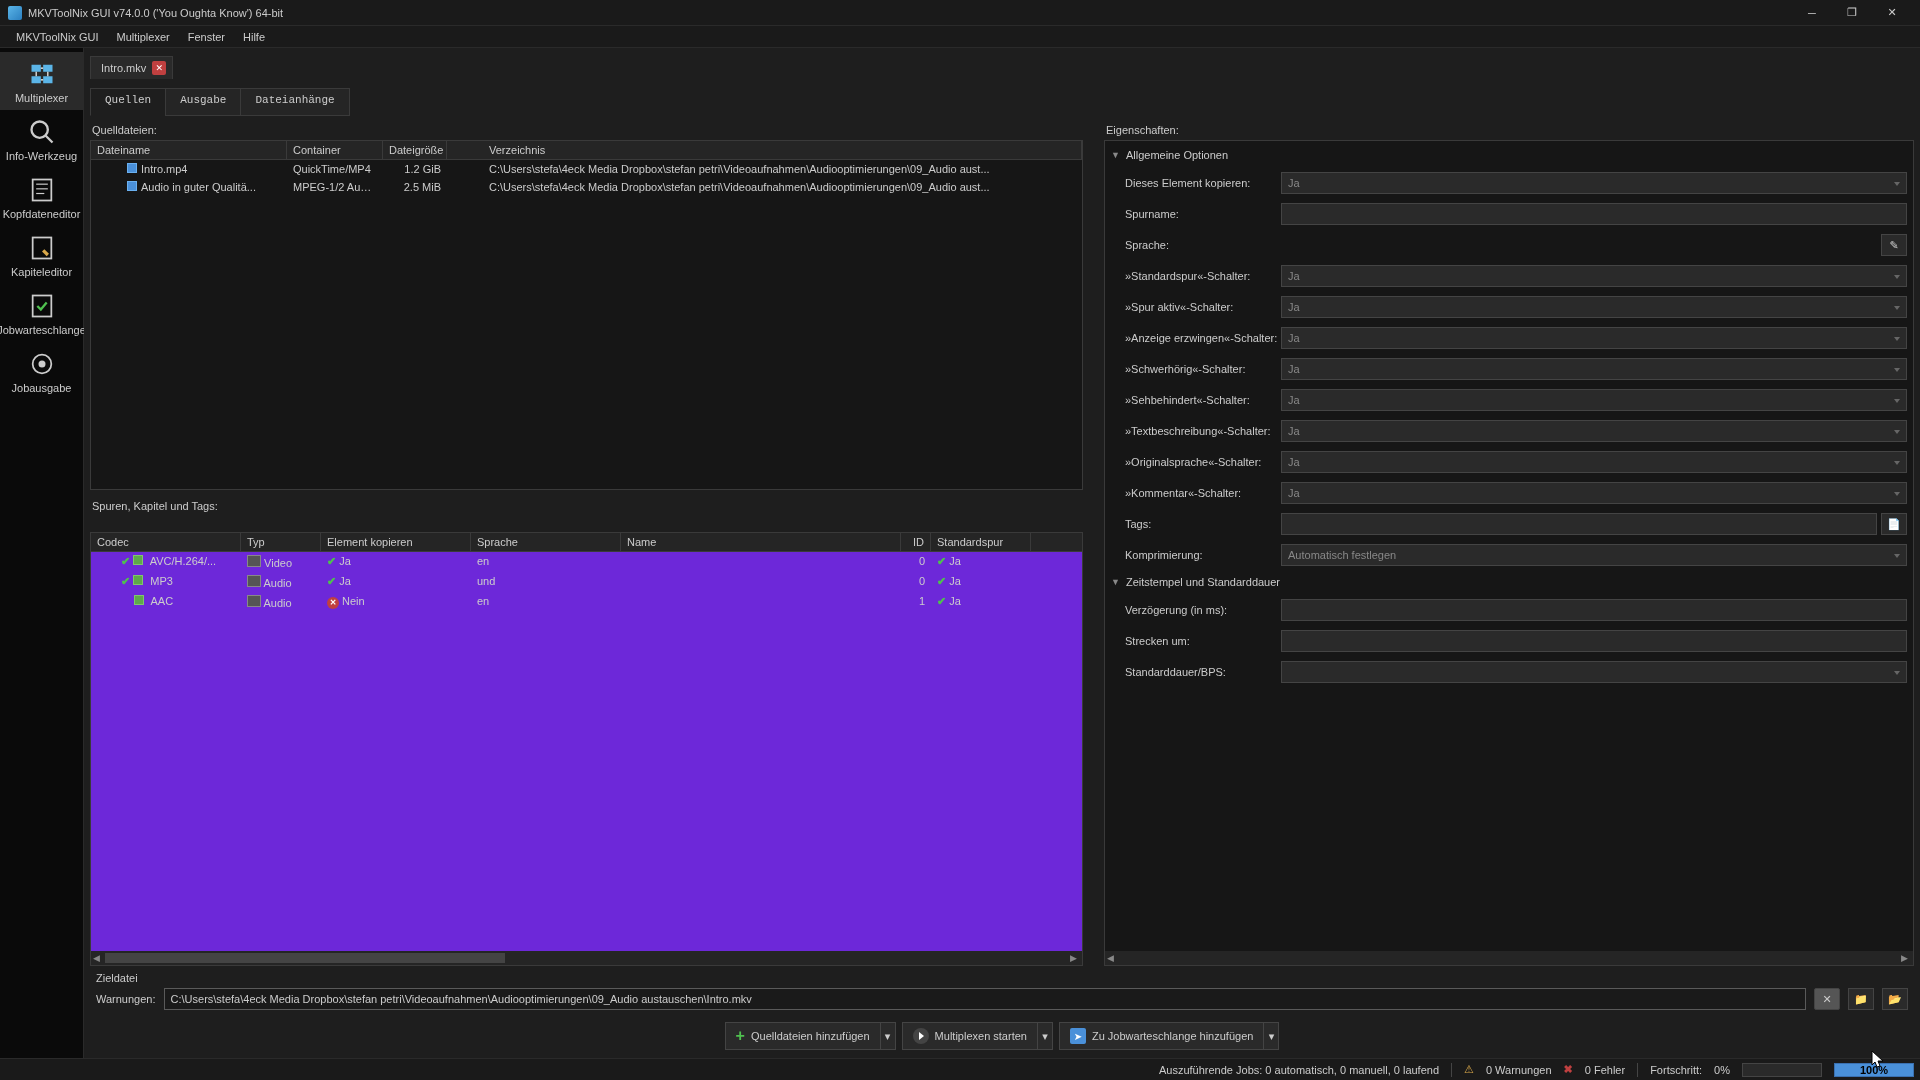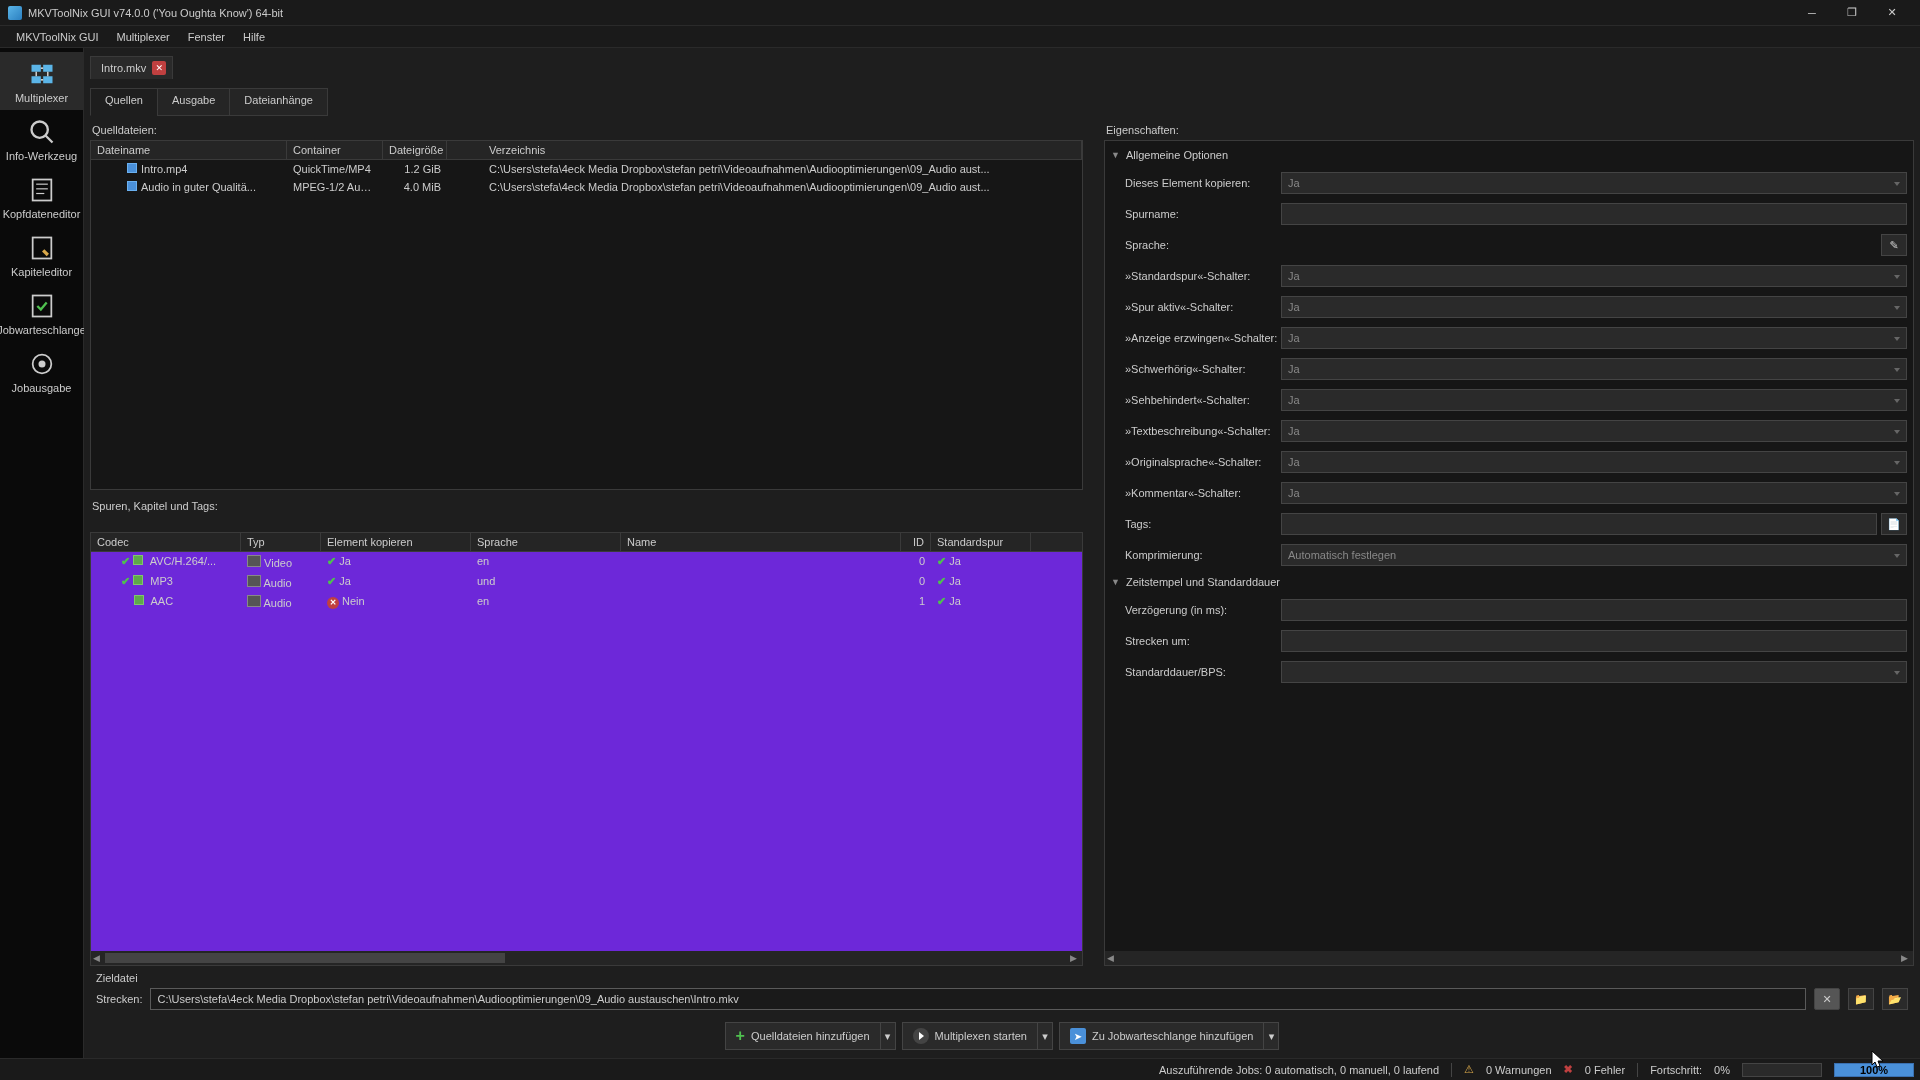--- a/index.html
+++ b/index.html
@@ -28,21 +28,21 @@
 
 .content { flex: 1; display: flex; flex-direction: column; background: #1e1e1e; padding: 4px 6px 0 6px; }
 
 
 .tabrow { display: flex; align-items: center; height: 30px; gap: 0; }
 .file-tab { background: #2a2a2a; padding: 4px 6px 4px 10px; display: flex; align-items: center; gap: 6px; border: 1px solid #3a3a3a; border-bottom: none; }
 .file-tab .close-x { width: 14px; height: 14px; background: #c04040; color: #fff; display: flex; align-items: center; justify-content: center; font-size: 9px; cursor: pointer; border-radius: 2px; }
 
 
 .subtabs { display: flex; height: 28px; margin-top: 6px; }
-.subtab { padding: 5px 14px; background: #252525; border: 1px solid #3a3a3a; cursor: pointer; margin-right: -1px; }
+.subtab { padding: 5px 14px; background: #252525; border: 1px solid #3a3a3a; cursor: pointer; margin-right: -1px; font-family: Liberation Mono, monospace; }
 .subtab.active { background: #1e1e1e; border-bottom: 1px solid #1e1e1e; }
 
 
 .workspace { flex: 1; display: flex; gap: 21px; margin-top: 4px; overflow: hidden; }
 .leftpane { flex: 1; display: flex; flex-direction: column; min-width: 0; }
 .rightpane { width: 810px; display: flex; flex-direction: column; }
 
 .pane-label { padding: 4px 2px; color: #ccc; }
 
 
@@ -231,21 +231,21 @@
           <div class="tbody">
             <div class="trow">
               <div class="td c-name"><span class="indent"></span><span class="file-icon-blue"></span><span>Intro.mp4</span></div>
               <div class="td c-cont">QuickTime/MP4</div>
               <div class="td c-size">1.2 GiB</div>
               <div class="td c-dir">C:\Users\stefa\4eck Media Dropbox\stefan petri\Videoaufnahmen\Audiooptimierungen\09_Audio aust...</div>
             </div>
             <div class="trow">
               <div class="td c-name"><span class="indent"></span><span class="file-icon-blue"></span><span>Audio in guter Qualitä...</span></div>
               <div class="td c-cont">MPEG-1/2 Audi...</div>
-              <div class="td c-size">4.0 MiB</div>
+              <div class="td c-size">2.5 MiB</div>
               <div class="td c-dir">C:\Users\stefa\4eck Media Dropbox\stefan petri\Videoaufnahmen\Audiooptimierungen\09_Audio aust...</div>
             </div>
           </div>
         </div>
 
         <div class="pane-label" style="margin-top:6px">Spuren, Kapitel und Tags:</div>
         <div class="tracks">
           <div class="thead">
             <div class="th t-codec">Codec</div>
             <div class="th t-typ">Typ</div>
@@ -386,21 +386,21 @@
             <div class="track"></div>
             <span class="arrow">▶</span>
           </div>
         </div>
       </div>
     </div>
 
     <div class="targetfile">
       <div>Zieldatei</div>
       <div class="target-row">
-        <span>Strecken:</span>
+        <span>Warnungen:</span>
         <input type="text" value="C:\Users\stefa\4eck Media Dropbox\stefan petri\Videoaufnahmen\Audiooptimierungen\09_Audio austauschen\Intro.mkv" style="">
         <div class="target-btn clear-x">
             <span style="color:#ccc">✕</span>
           </div>
         <div class="target-btn">
             <span>📁</span>
           </div>
         <div class="target-btn">
             <span>📂</span>
           </div>

